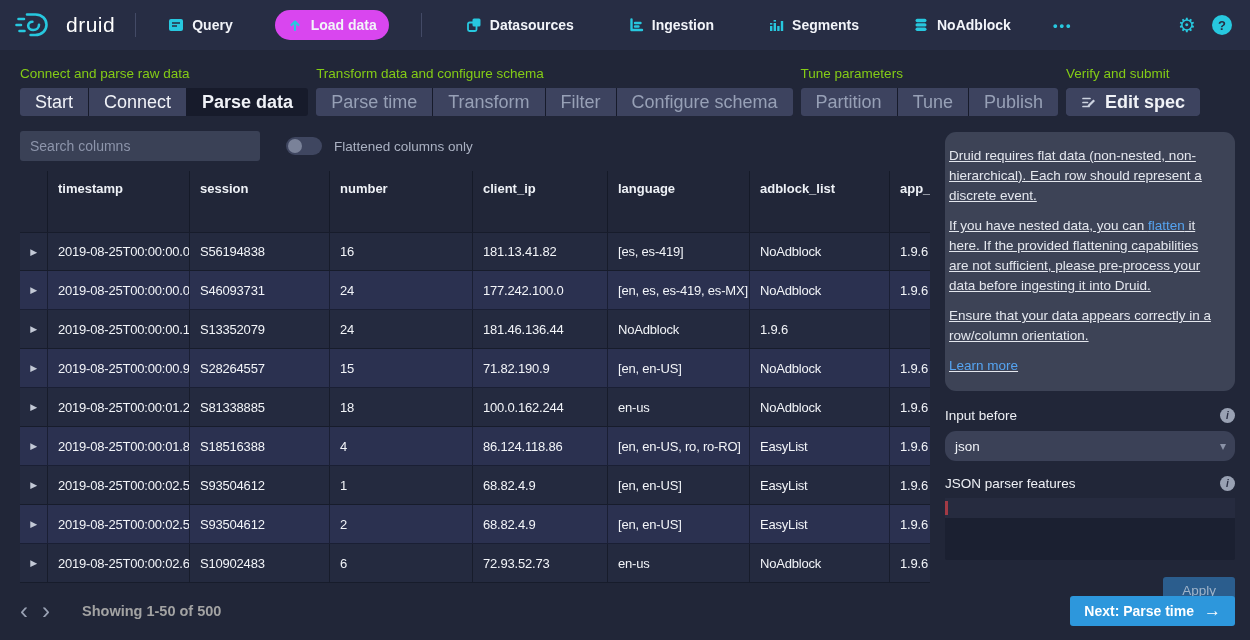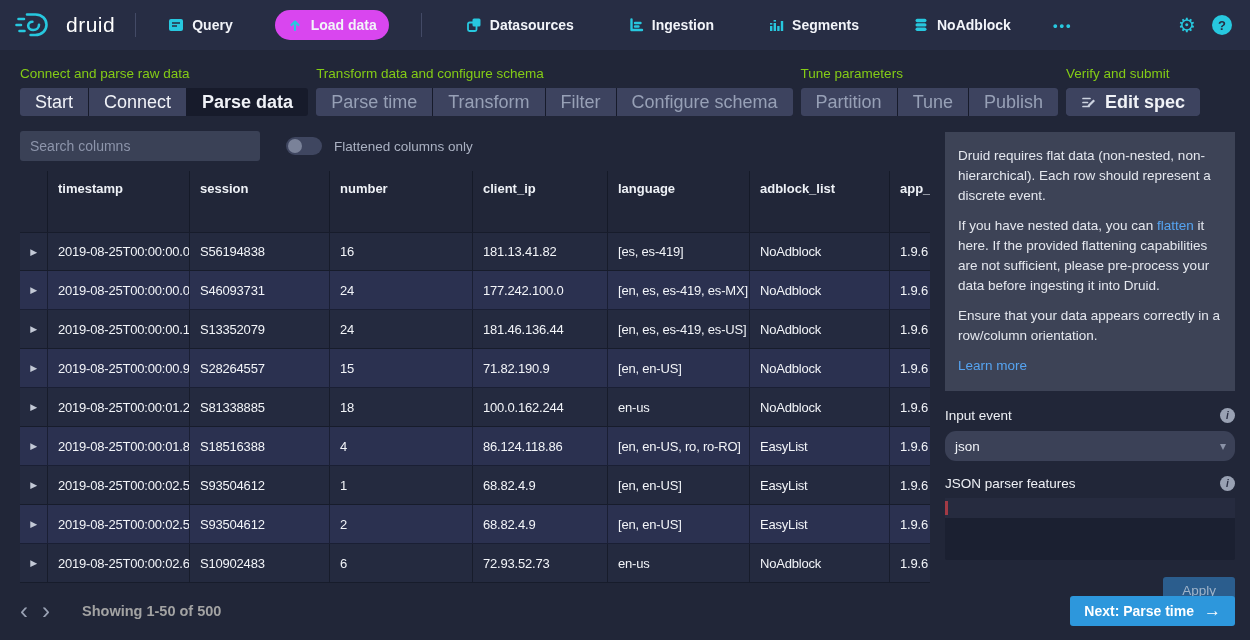--- a/index.html
+++ b/index.html
@@ -59,22 +59,22 @@
   .tr { height:39px; border-bottom:1px solid rgba(10,13,24,.5); }
   .tr:nth-child(odd) { background:#242a3f; }
   .tr:nth-child(even) { background:#2b3150; }
   .tr:first-child { border-top:1px solid rgba(10,13,24,.5); }
   .td { font-size:13px; letter-spacing:-.2px; color:#f2f4f8; padding-left:10px;
     display:flex; align-items:center; border-right:1px solid rgba(10,13,24,.5);
     white-space:nowrap; overflow:hidden; }
   .td.expander { padding-left:0; justify-content:center; color:#c3c9d6; font-size:9px; cursor:pointer; }
   
   .side-panel { position:absolute; left:945px; top:132px; width:290px; }
-  .callout { background:#3d4356; border-radius:0; padding:14px 15px 15px 13px;
-    font-size:13.5px; line-height:20px; color:#e4e7ee; }
+  .callout { background:#3d4356; border-radius:11px; padding:14px 15px 15px 4px;
+    font-size:13.5px; line-height:20px; color:#e4e7ee;text-decoration:underline; }
   .callout p { margin-bottom:10px; }
   .callout p:last-of-type { margin-bottom:10px; }
   .lnk { color:#56a4f1; cursor:pointer; text-decoration:none; }
   .field-label-row { display:flex; align-items:center; justify-content:space-between; margin-top:17px; }
   .field-label { font-size:13.5px; color:#eef0f5; }
   .info-icon { width:15px; height:15px; border-radius:50%; background:#99a1b3; color:#2b3045;
     font-size:10px; font-weight:700; font-style:italic; display:flex; align-items:center;
     justify-content:center; cursor:pointer; }
   .select { margin-top:8px; height:30px; background:#3b4157; border-radius:11px;
     display:flex; align-items:center; padding:0 10px; font-size:13.5px; color:#f0f2f7;
@@ -257,21 +257,20 @@
         <div class="td">[en, es, es-419, es-MX]</div>
         <div class="td">NoAdblock</div>
         <div class="td">1.9.6</div>
       </div>
       <div class="tr">
         <div class="td expander">▶</div>
         <div class="td">2019-08-25T00:00:00.1</div>
         <div class="td">S13352079</div>
         <div class="td">24</div>
         <div class="td">181.46.136.44</div>
-        <div class="td">[en, es, es-419, es-US]</div>
         <div class="td">NoAdblock</div>
         <div class="td">1.9.6</div>
       </div>
       <div class="tr">
         <div class="td expander">▶</div>
         <div class="td">2019-08-25T00:00:00.9</div>
         <div class="td">S28264557</div>
         <div class="td">15</div>
         <div class="td">71.82.190.9</div>
         <div class="td">[en, en-US]</div>
@@ -333,21 +332,21 @@
 
 <aside class="side-panel">
   <div class="callout">
     <p>Druid requires flat data (non-nested, non-hierarchical). Each row should represent a discrete event.</p>
     <p><span>If you have nested data, you can </span><a class="lnk">flatten</a><span> it here. If the provided flattening capabilities are not sufficient, please pre-process your data before ingesting it into Druid.</span></p>
     <p>Ensure that your data appears correctly in a row/column orientation.</p>
     <a class="lnk">Learn more</a>
   </div>
 
   <div class="field-label-row">
-    <span class="field-label">Input event</span>
+    <span class="field-label">Input before</span>
     <span class="info-icon">i</span>
   </div>
   <div class="select">
     <span>json</span>
     <span class="caret">▾</span>
   </div>
 
   <div class="field-label-row" style="margin-top:15px;">
     <span class="field-label">JSON parser features</span>
     <span class="info-icon">i</span>

